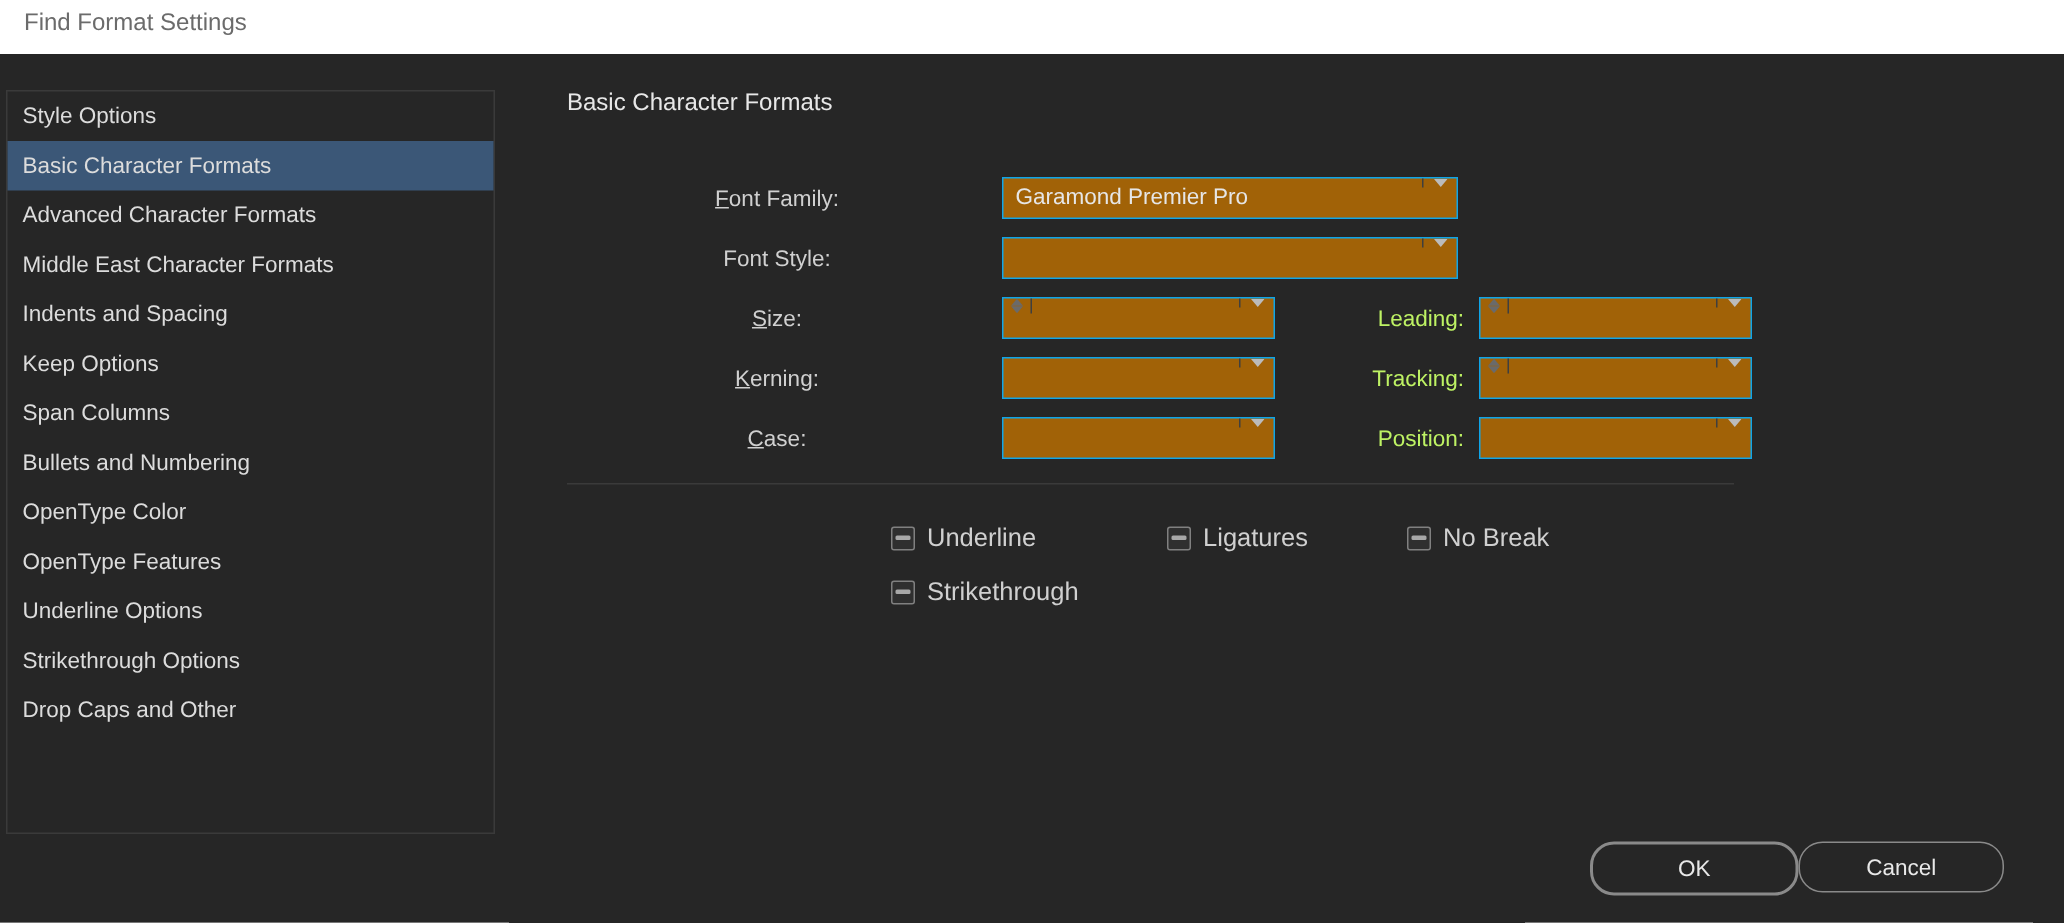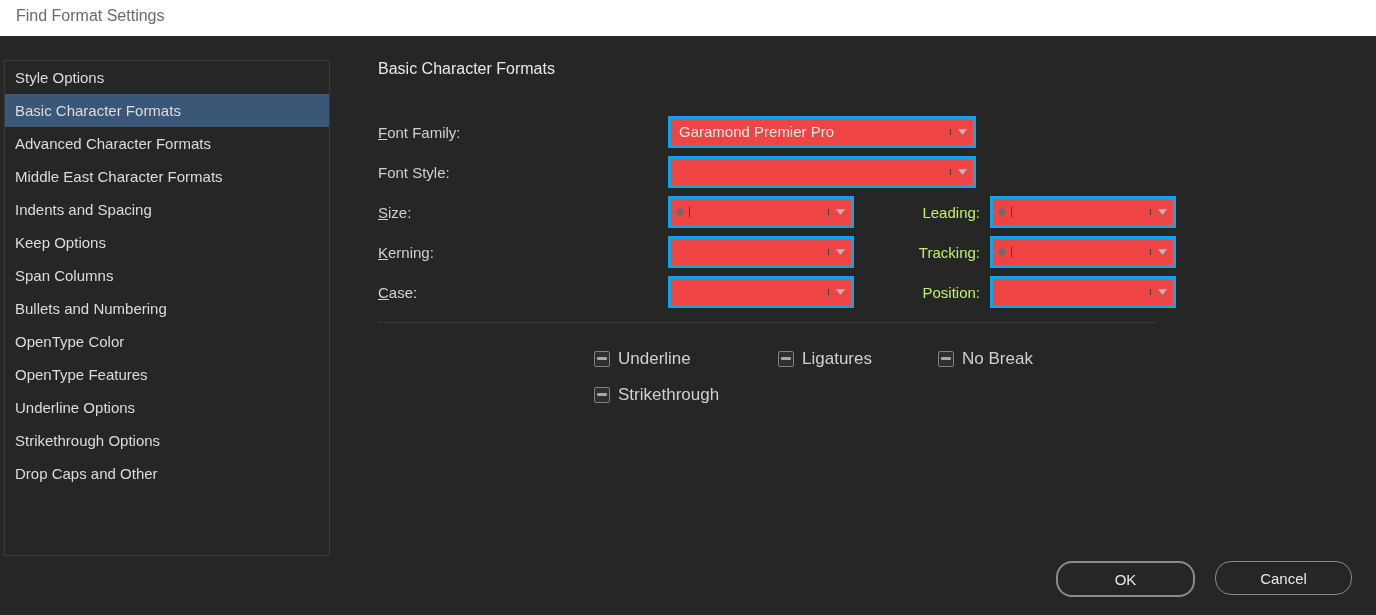--- a/index.html
+++ b/index.html
@@ -4,37 +4,37 @@
 <style>
   html,body{margin:0;padding:0;width:1376px;height:615px;font-family:"Segoe UI",Tahoma,sans-serif;font-size:14px;color:#d8d8d8;background:#fff;overflow:hidden}
   .titlebar{height:36px;line-height:32px;padding:0 16px;color:#6b6b6b;font-size:16px;background:#fff;border-bottom:1px solid #737373}
   .body{position:absolute;left:0;right:0;top:36px;bottom:0;background:#262626}
   .sidebar{position:absolute;left:4px;top:24px;width:326px;height:496px;border:1px solid #3a3a3a;background:#262626;box-sizing:border-box}
   .side-item{height:33px;line-height:33px;padding:0 10px;color:#dcdcdc;font-size:15px;cursor:default}
   .side-item.selected{background:#3b5777}
   .panel{position:absolute;left:378px;right:20px;top:24px;bottom:70px}
   .panel-title{font-size:16px;color:#e8e8e8;margin-bottom:34px}
   .row{display:flex;align-items:center;height:40px}
-  .lbl{width:280px;text-align:left;padding-right:10px;color:#d0d0d0;font-size:15px}
+  .lbl{width:280px;text-align:center;padding-right:10px;color:#d0d0d0;font-size:15px}
   .lbl .mn{text-decoration:underline}
-  .combo{display:flex;align-items:center;height:26px;background:#ef4444;border:3px solid #0ea5e9}
+  .combo{display:flex;align-items:flex-start;height:26px;background:#a16207;border:1px solid #0ea5e9}
   .combo .txt{flex:1;padding:0 8px;line-height:26px;color:#e6e6e6;font-size:15px}
   .combo .arrow{width:22px;display:flex;align-items:center;justify-content:center;border-left:1px solid #3f3f3f}
   .combo .arrow svg{width:9px;height:6px;fill:#bbb}
   .spin{width:18px;display:flex;flex-direction:column;border-right:1px solid #3f3f3f}
   .spin div{flex:1;display:flex;align-items:center;justify-content:center}
   .spin svg{width:8px;height:5px;fill:#6a6a6a}
   .gap{width:36px}
   .lbl2{width:90px;text-align:right;padding-right:10px;color:#bef264;font-size:15px}
   .hr{height:1px;background:#3a3a3a;margin:10px 0 18px 0;margin-left:0;margin-right:200px}
   .check-row{display:flex;align-items:center;padding-left:216px;height:36px}
   .ck{display:flex;align-items:center;width:184px;color:#d0d0d0;font-size:17px}
   .ck .box{width:14px;height:14px;border:1px solid #808080;border-radius:2px;margin-right:8px;position:relative;background:#2f2f2f}
   .ck .box::after{content:"";position:absolute;left:2px;right:2px;top:5px;height:3px;background:#a8a8a8;border-radius:1px}
-  .buttons{position:absolute;right:24px;bottom:18px;display:flex;gap:20px}
+  .buttons{position:absolute;right:40px;bottom:18px;display:flex;}
   .btn{width:135px;height:32px;border:1px solid #8a8a8a;border-radius:16px;display:flex;align-items:center;justify-content:center;color:#e8e8e8;font-size:15px;background:transparent}
   .btn.primary{border-width:2px}
 </style>
 </head>
 <body>
 
 <div class="titlebar">Find Format Settings</div>
 
 <div class="body">
 

